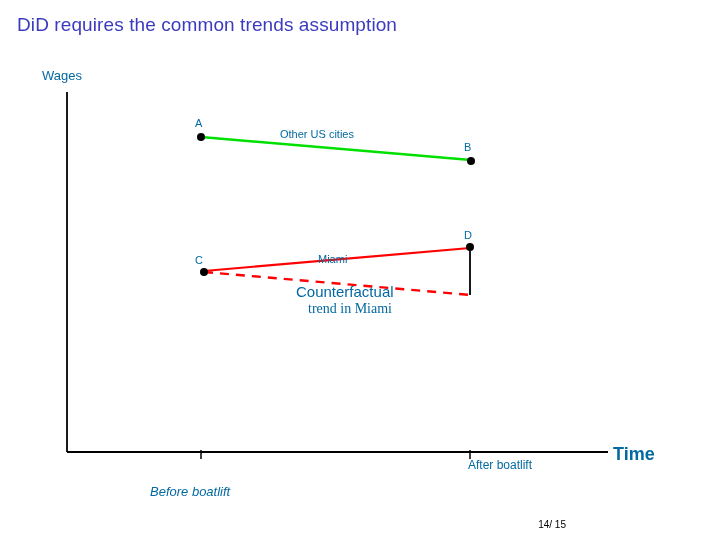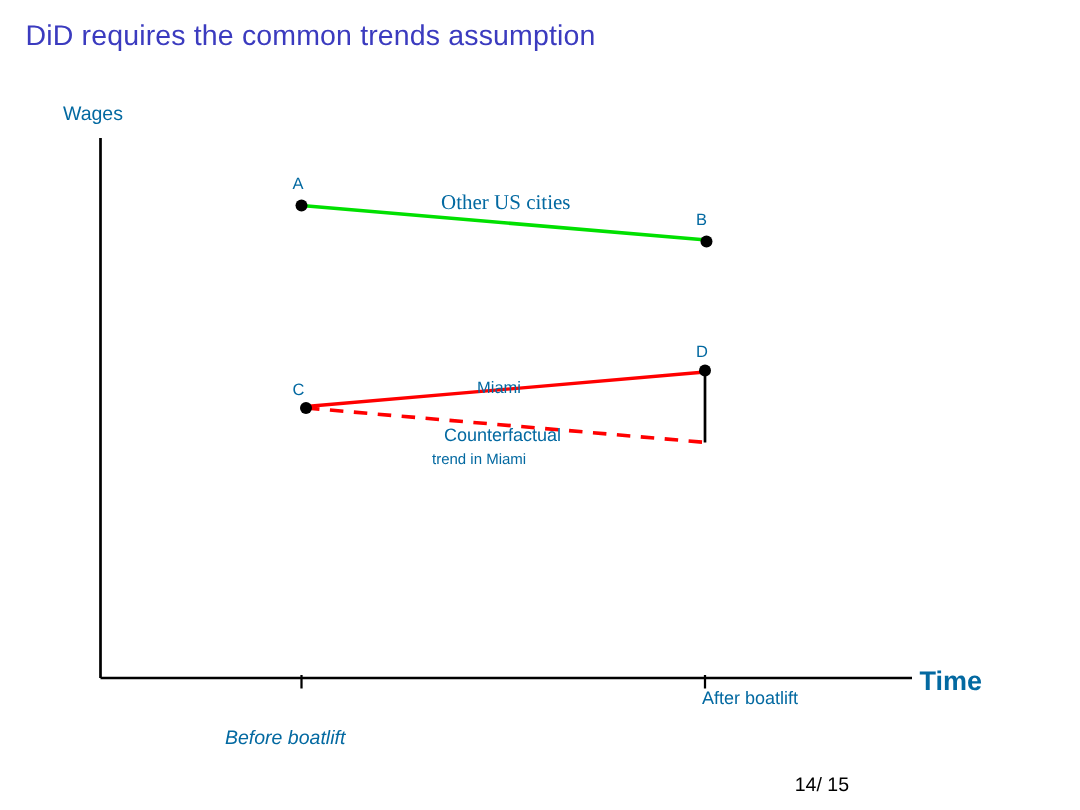--- a/index.html
+++ b/index.html
@@ -51,41 +51,41 @@
   #axis-label-time {
     left: 613px;
     top: 444px;
     font-size: 18px;
     font-weight: bold;
   }
   #label-point-a { left: 195px; top: 117px; font-size: 11px; }
   #label-point-b { left: 464px; top: 141px; font-size: 11px; }
   #label-point-c { left: 195px; top: 254px; font-size: 11px; }
   #label-point-d { left: 464px; top: 229px; font-size: 11px; }
-  #label-other-cities { left: 294px; top: 128px; font-size: 14px; font-family: Liberation Serif, serif; }
+  #label-other-cities { left: 280px; top: 128px; font-size: 11px; }
   #label-miami { left: 318px; top: 241px; font-size: 11px; margin-top: 12px; }
-  #label-counterfactual-1 { left: 296px; top: 283px; font-size: 12px; }
-  #label-counterfactual-2 { left: 288px; top: 301px; font-size: 10px; }
+  #label-counterfactual-1 { left: 296px; top: 283px; font-size: 15px; }
+  #label-counterfactual-2 { left: 308px; top: 301px; font-size: 14px; font-family: Liberation Serif, serif; }
   #label-tick-before { left: 150px; top: 484px; font-size: 13px; font-style: italic; }
   #label-tick-after { left: 428px; top: 458px; font-size: 12px; margin-left: 40px; }
   #did-formula {
     position: absolute;
     left: 481px;
     top: 260px;
     font-size: 11px;
     font-family: "Liberation Sans", sans-serif;
     color: #000000;
     white-space: nowrap;
   }
   #did-formula .v { font-style: italic; }
   #page-number {
     position: absolute;
     right: 18px;
     bottom: 10px;
-    font-size: 13px;
+    font-size: 10px;
     color: #000000;
     font-family: "Liberation Sans", sans-serif;
   }
 </style>
 </head>
 <body>
 
 <div id="slide">
 
   <div id="slide-title">DiD requires the common trends assumption</div>

